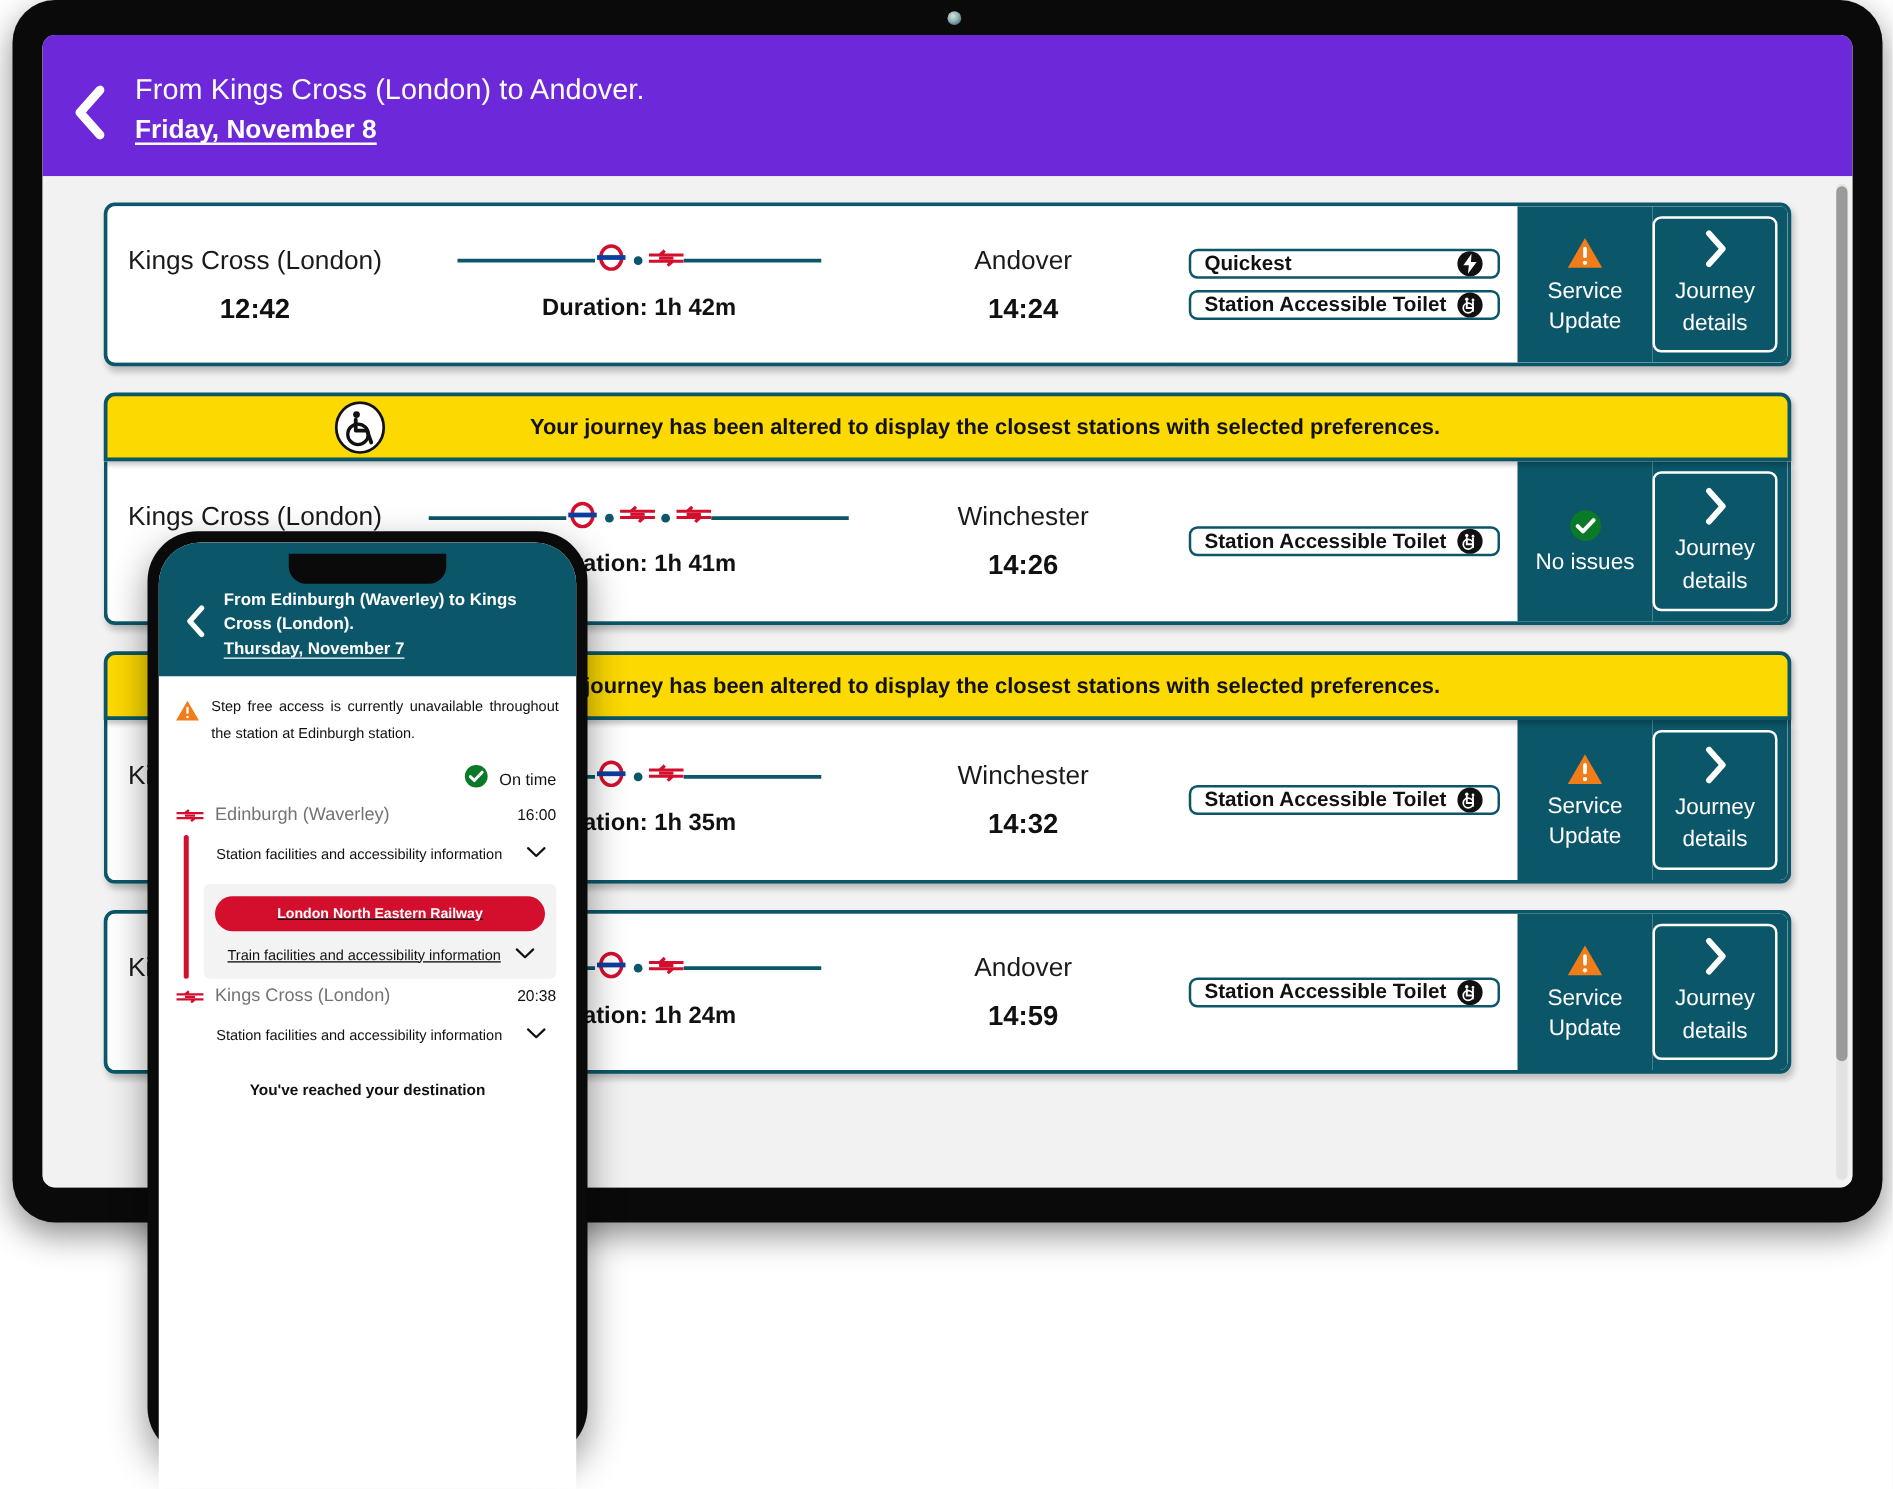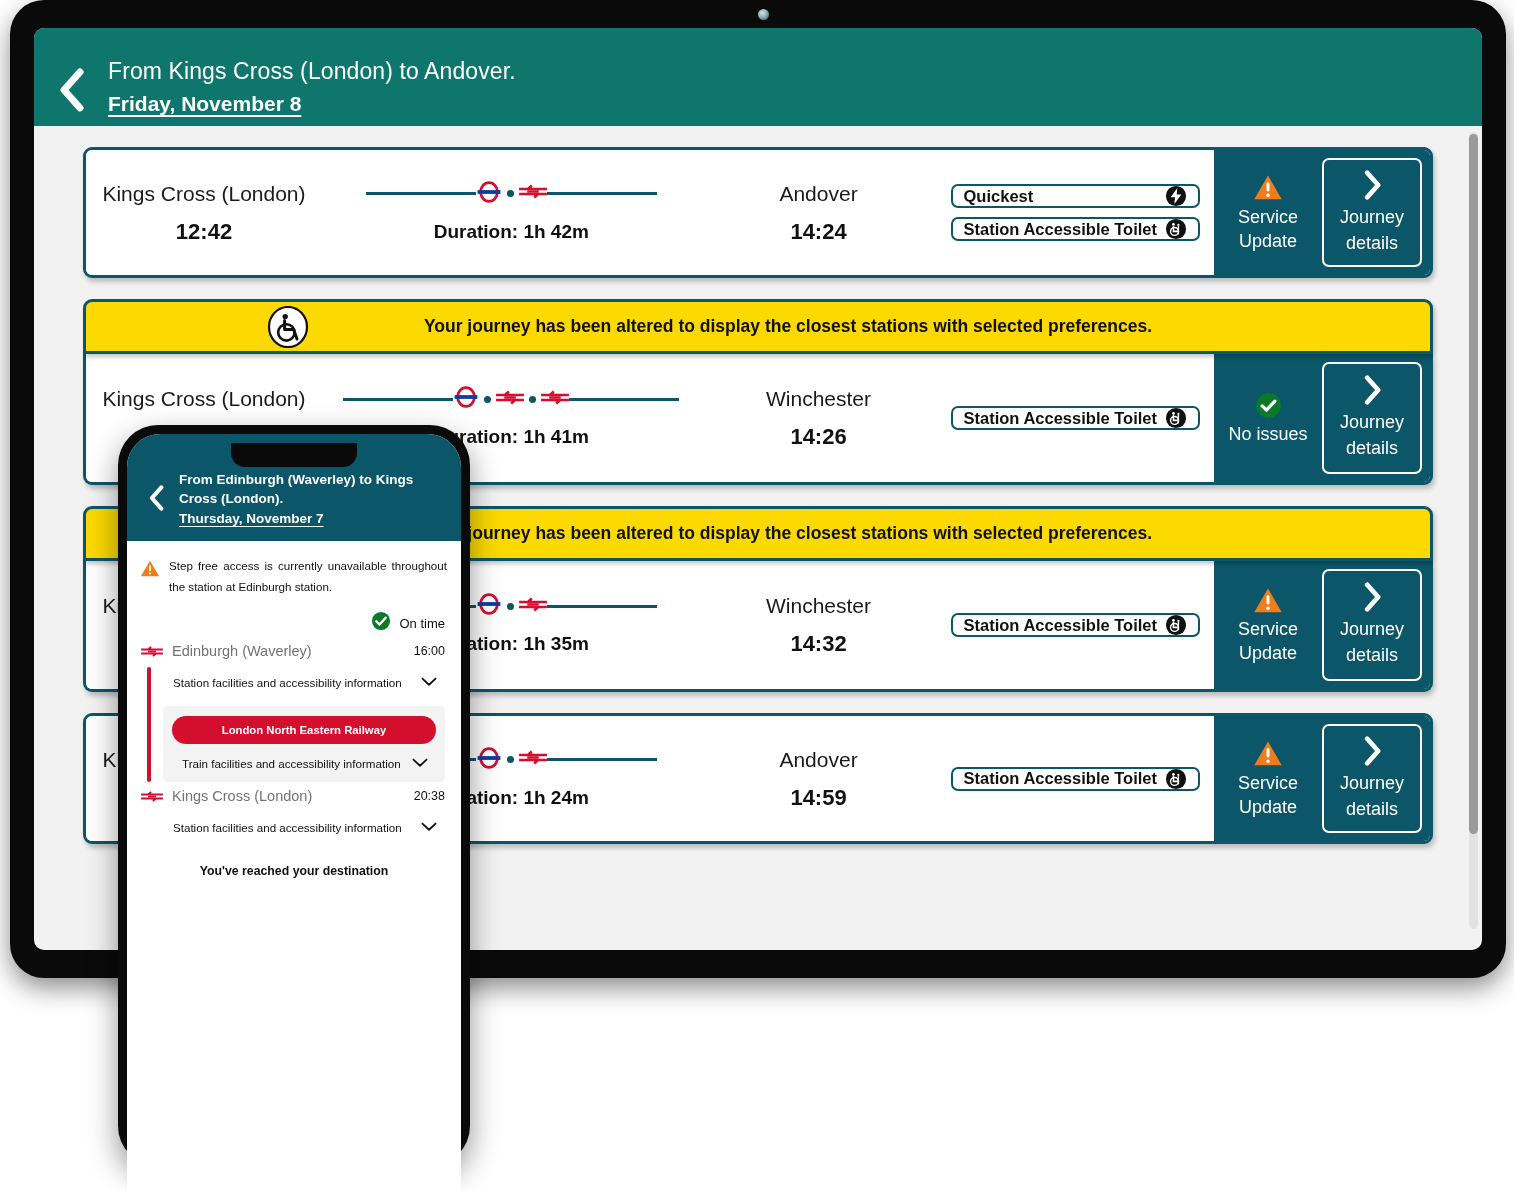--- a/index.html
+++ b/index.html
@@ -28,22 +28,22 @@
     position: absolute; left: 24px; top: 28px;
     width: 1448px; height: 922px;
     background: #f2f2f2;
     border-radius: 10px;
     overflow: hidden;
   }
 
   
   .app-header {
     position: relative;
-    background: #0f766e;
-    height: 98px;
+    background: #6d28d9;
+    height: 113px;
     padding: 18px 16px 0 0;
     display: flex; align-items: flex-start;
   }
   .back-chevron {
     width: 74px; display: flex; align-items: center; justify-content: center;
     padding-top: 22px;
     cursor: pointer;
   }
   .back-chevron svg { display: block; }
   .header-text { color: #ffffff; padding-top: 8px; }
@@ -215,21 +215,21 @@
   .board-box b { font-weight: 700; }
 
   .accordion {
     display: flex; align-items: center; gap: 8px;
     padding: 6px 8px 6px 10px; cursor: pointer;
   }
   .accordion-label { flex: 1 1 auto; font-size: 11.6px; color: #111; line-height: 17px; }
   .accordion-chevron { flex: 0 0 16px; }
 
   .toc-group { background: #f3f3f3; border-radius: 5px; padding: 10px 9px 4px 9px;
-               display: flex; flex-direction: column; gap: 4px; }
+               display: flex; flex-direction: column; gap: 4px; text-decoration: underline; }
   .toc-badge {
     background: #d40f2e; color: #fff; border-radius: 16px;
     font-size: 11.3px; font-weight: 700; padding: 8px 14px;
     text-align: center; align-self: stretch; cursor: pointer;
   }
   .phone-dest {
     text-align: center; font-size: 12.3px; font-weight: 700;
     color: #111; padding: 20px 10px 10px 10px;
   }
 </style>

